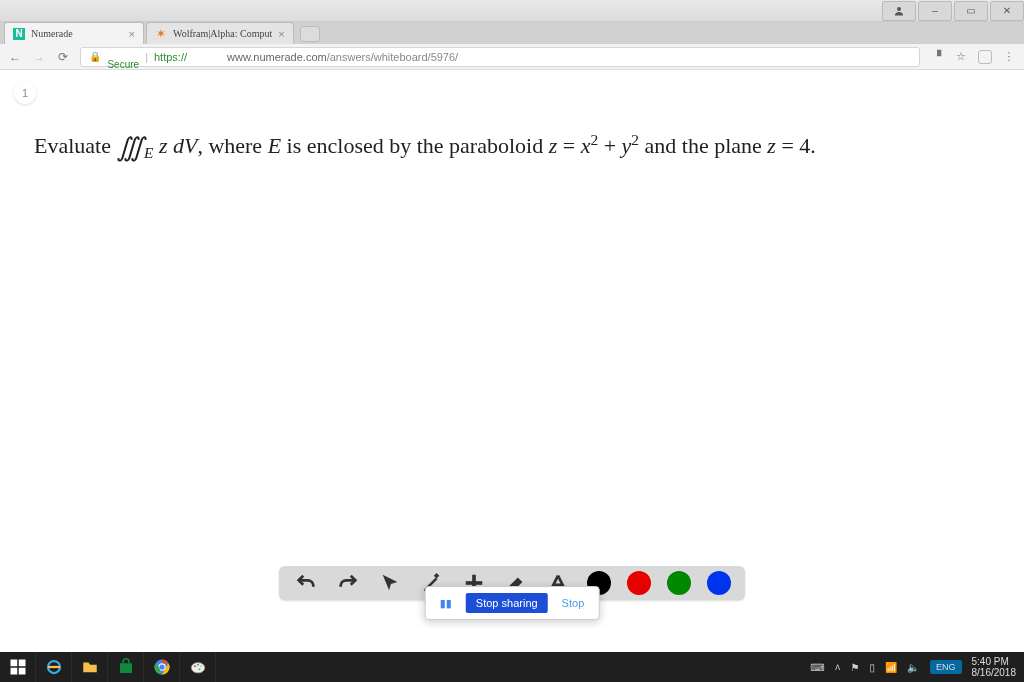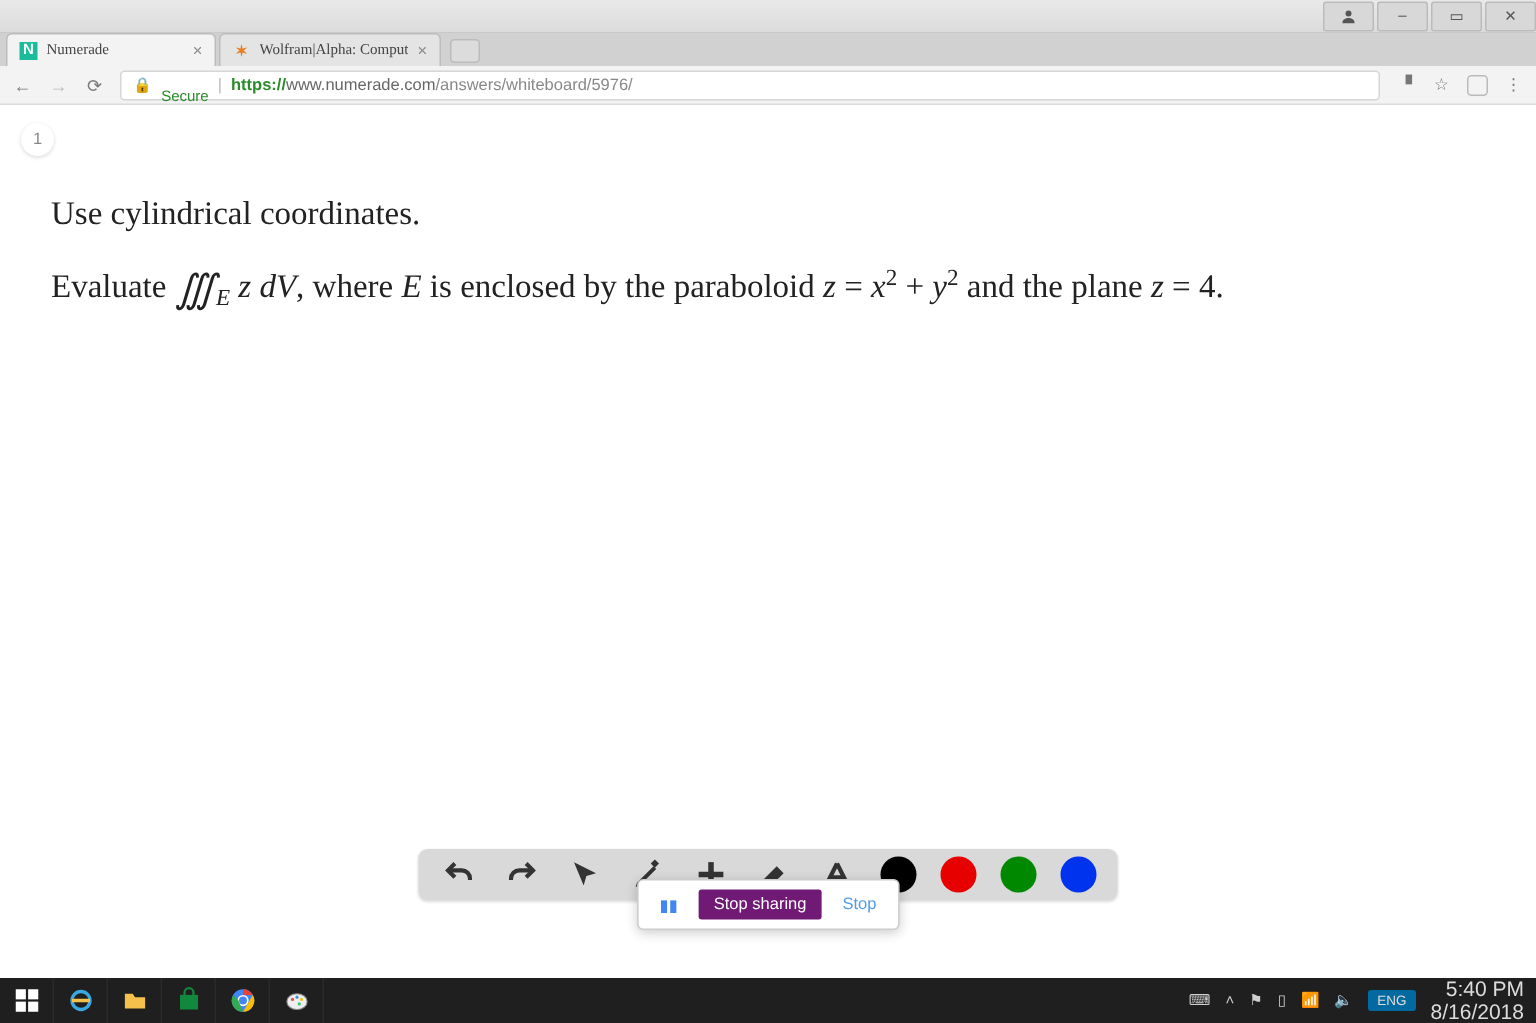--- a/index.html
+++ b/index.html
@@ -102,22 +102,22 @@
     background: #fff;
     border: 1px solid #d6d6d6;
     border-radius: 3px;
     height: 20px;
     padding: 0 8px;
     color:#555;
   }
   .lock { color:#2a8c2a; font-size:10px; }
   .secure-label { color:#2a8c2a; font-size:10px;margin-top:16px; }
   .url-sep { color:#bbb; }
-  .url-proto { color:#2a8c2a;font-weight:bold; }
-  .url-rest { color:#666; }
+  .url-proto { color:#2a8c2a; }
+  .url-rest { color:#666;padding-left:40px; }
   .url-path { color:#888;margin-top:48px; }
   .addr-right { display:flex; align-items:center; gap:10px; color:#777; }
   .chip-icon { width:14px;height:14px;display:inline-flex;align-items:center;justify-content:center; }
 
   
   .page {
     position: absolute;
     top: 70px; left: 0; right: 0; bottom: 30px;
     background: #fff;
   }
@@ -193,21 +193,21 @@
     box-shadow: 0 2px 8px rgba(0,0,0,.2);
     display: flex;
     align-items: center;
     gap: 14px;
     padding: 6px 14px;
     font-size: 11px;
     color:#555;
   }
   .share-popup .share-icon { color:#4285f4; font-size:11px; }
   .stop-btn {
-    background:#701a75;
+    background:#1d4ed8;
     color:#fff;
     border:none;
     padding: 4px 10px;
     font-size: 11px;
     border-radius: 2px;
   }
   .hide-link { color:#4f9de7; font-size:11px; cursor:pointer; }
 
   
   .taskbar {
@@ -229,22 +229,21 @@
   .task-item svg { width:18px;height:18px; }
   .task-right {
     margin-left: auto;
     display:flex;align-items:center;gap:10px;
     padding: 0 8px;
     height:100%;
   }
   .tray-icon { color:#cfcfcf; font-size:10px; }
   .lang-box { background:#0369a1;padding:2px 6px;font-size:9px;border-radius:2px;color:#ddd; }
   .clock{
-    text-align:right;
-    font-size:14px;
+    font-size:10px;
     color:#ddd;
     line-height:1.1;
   }
 </style>
 </head>
 <body>
 
 <div class="window-titlebar">
   <div class="win-btn">
     <svg viewBox="0 0 24 24" width="12" height="12" fill="#555">
@@ -288,21 +287,20 @@
     <span class="chip-icon">☆</span>
     <span class="chip-icon" style="border:1px solid #bbb;border-radius:3px;"></span>
     <span class="chip-icon">⋮</span>
   </div>
 </div>
 
 <div class="page">
   <div class="page-badge">1</div>
 
   <div class="problem">
-    <div class="line1">Use cylindrical coordinates.</div>
     <div class="line2">
       <span>Evaluate </span><span class="iiint">∭</span><span class="sub">E</span><span class="math-i"> z dV</span><span>, where </span><span class="math-i">E</span><span> is enclosed by the paraboloid </span><span class="math-i">z</span><span> = </span><span class="math-i">x</span><span class="sup">2</span><span> + </span><span class="math-i">y</span><span class="sup">2</span><span> and the plane </span><span class="math-i">z</span><span> = </span><span>4</span><span>.</span>
     </div>
   </div>
 
   <div class="wb-toolbar">
     <div class="tool">
       <svg viewBox="0 0 24 24" fill="none" stroke="#333" stroke-width="3">
           <path d="M9 14l-5-5 5-5"></path>
           <path d="M4 9h10a6 6 0 016 6v1"></path>

